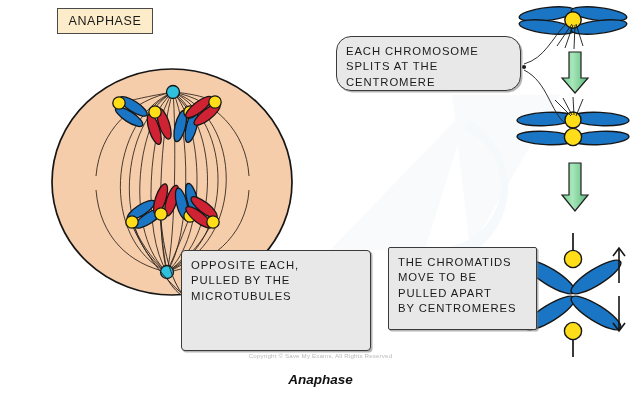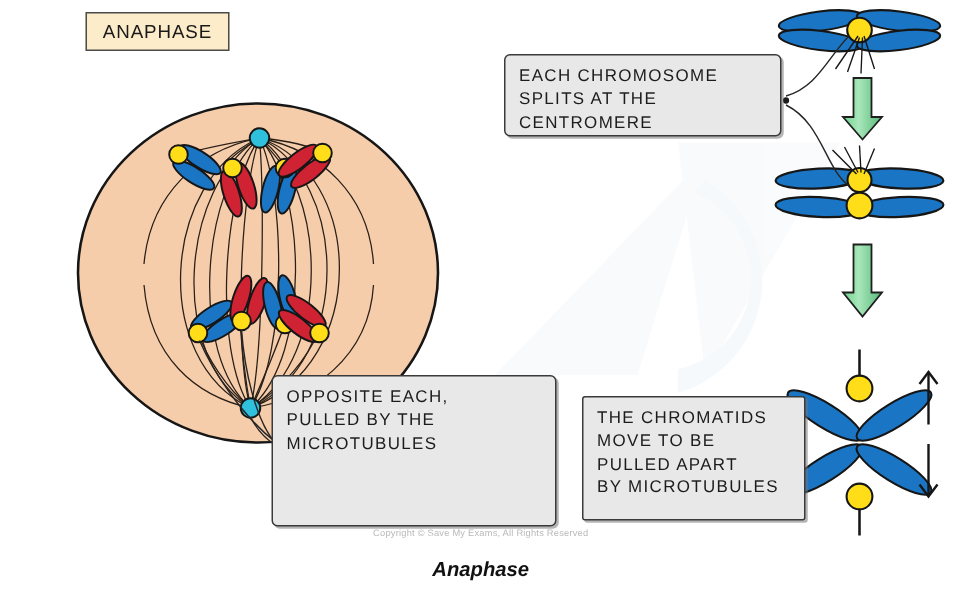--- a/index.html
+++ b/index.html
@@ -65,32 +65,32 @@
     letter-spacing: 0.9px;
     color: #1c1c1c;
     white-space: nowrap;
     font-family: "Liberation Sans", sans-serif;
   }
   #callout-centromere {
     left: 336px;
     top: 36px;
     width: 185px;
     height: 55px;
-    border-radius: 4px;
+    border-radius: 15px;
   }
   #callout-chromatids-move {
     left: 181px;
     top: 250px;
     width: 190px;
     height: 101px;
     border-radius: 4px;
   }
   #callout-pulled-apart {
     left: 388px;
-    top: 264px;
+    top: 247px;
     width: 149px;
     height: 83px;
     border-radius: 2px;
   }
 
   
   .copyright {
     position: absolute;
     left: 0;
     top: 352px;
@@ -310,19 +310,19 @@
   <div class="callout" id="callout-chromatids-move">
     <p>OPPOSITE  EACH,</p>
     <p>PULLED   BY THE</p>
     <p>MICROTUBULES</p>
   </div>
 
   <div class="callout" id="callout-pulled-apart">
     <p>THE  CHROMATIDS</p>
     <p>MOVE  TO  BE</p>
     <p>PULLED  APART</p>
-    <p>BY  MICROTUBULES</p>
+    <p>BY  CENTROMERES</p>
   </div>
 
   <div class="copyright">Copyright © Save My Exams, All Rights Reserved</div>
   <div class="caption">Anaphase</div>
 
 </div>
 
 </body></html>

